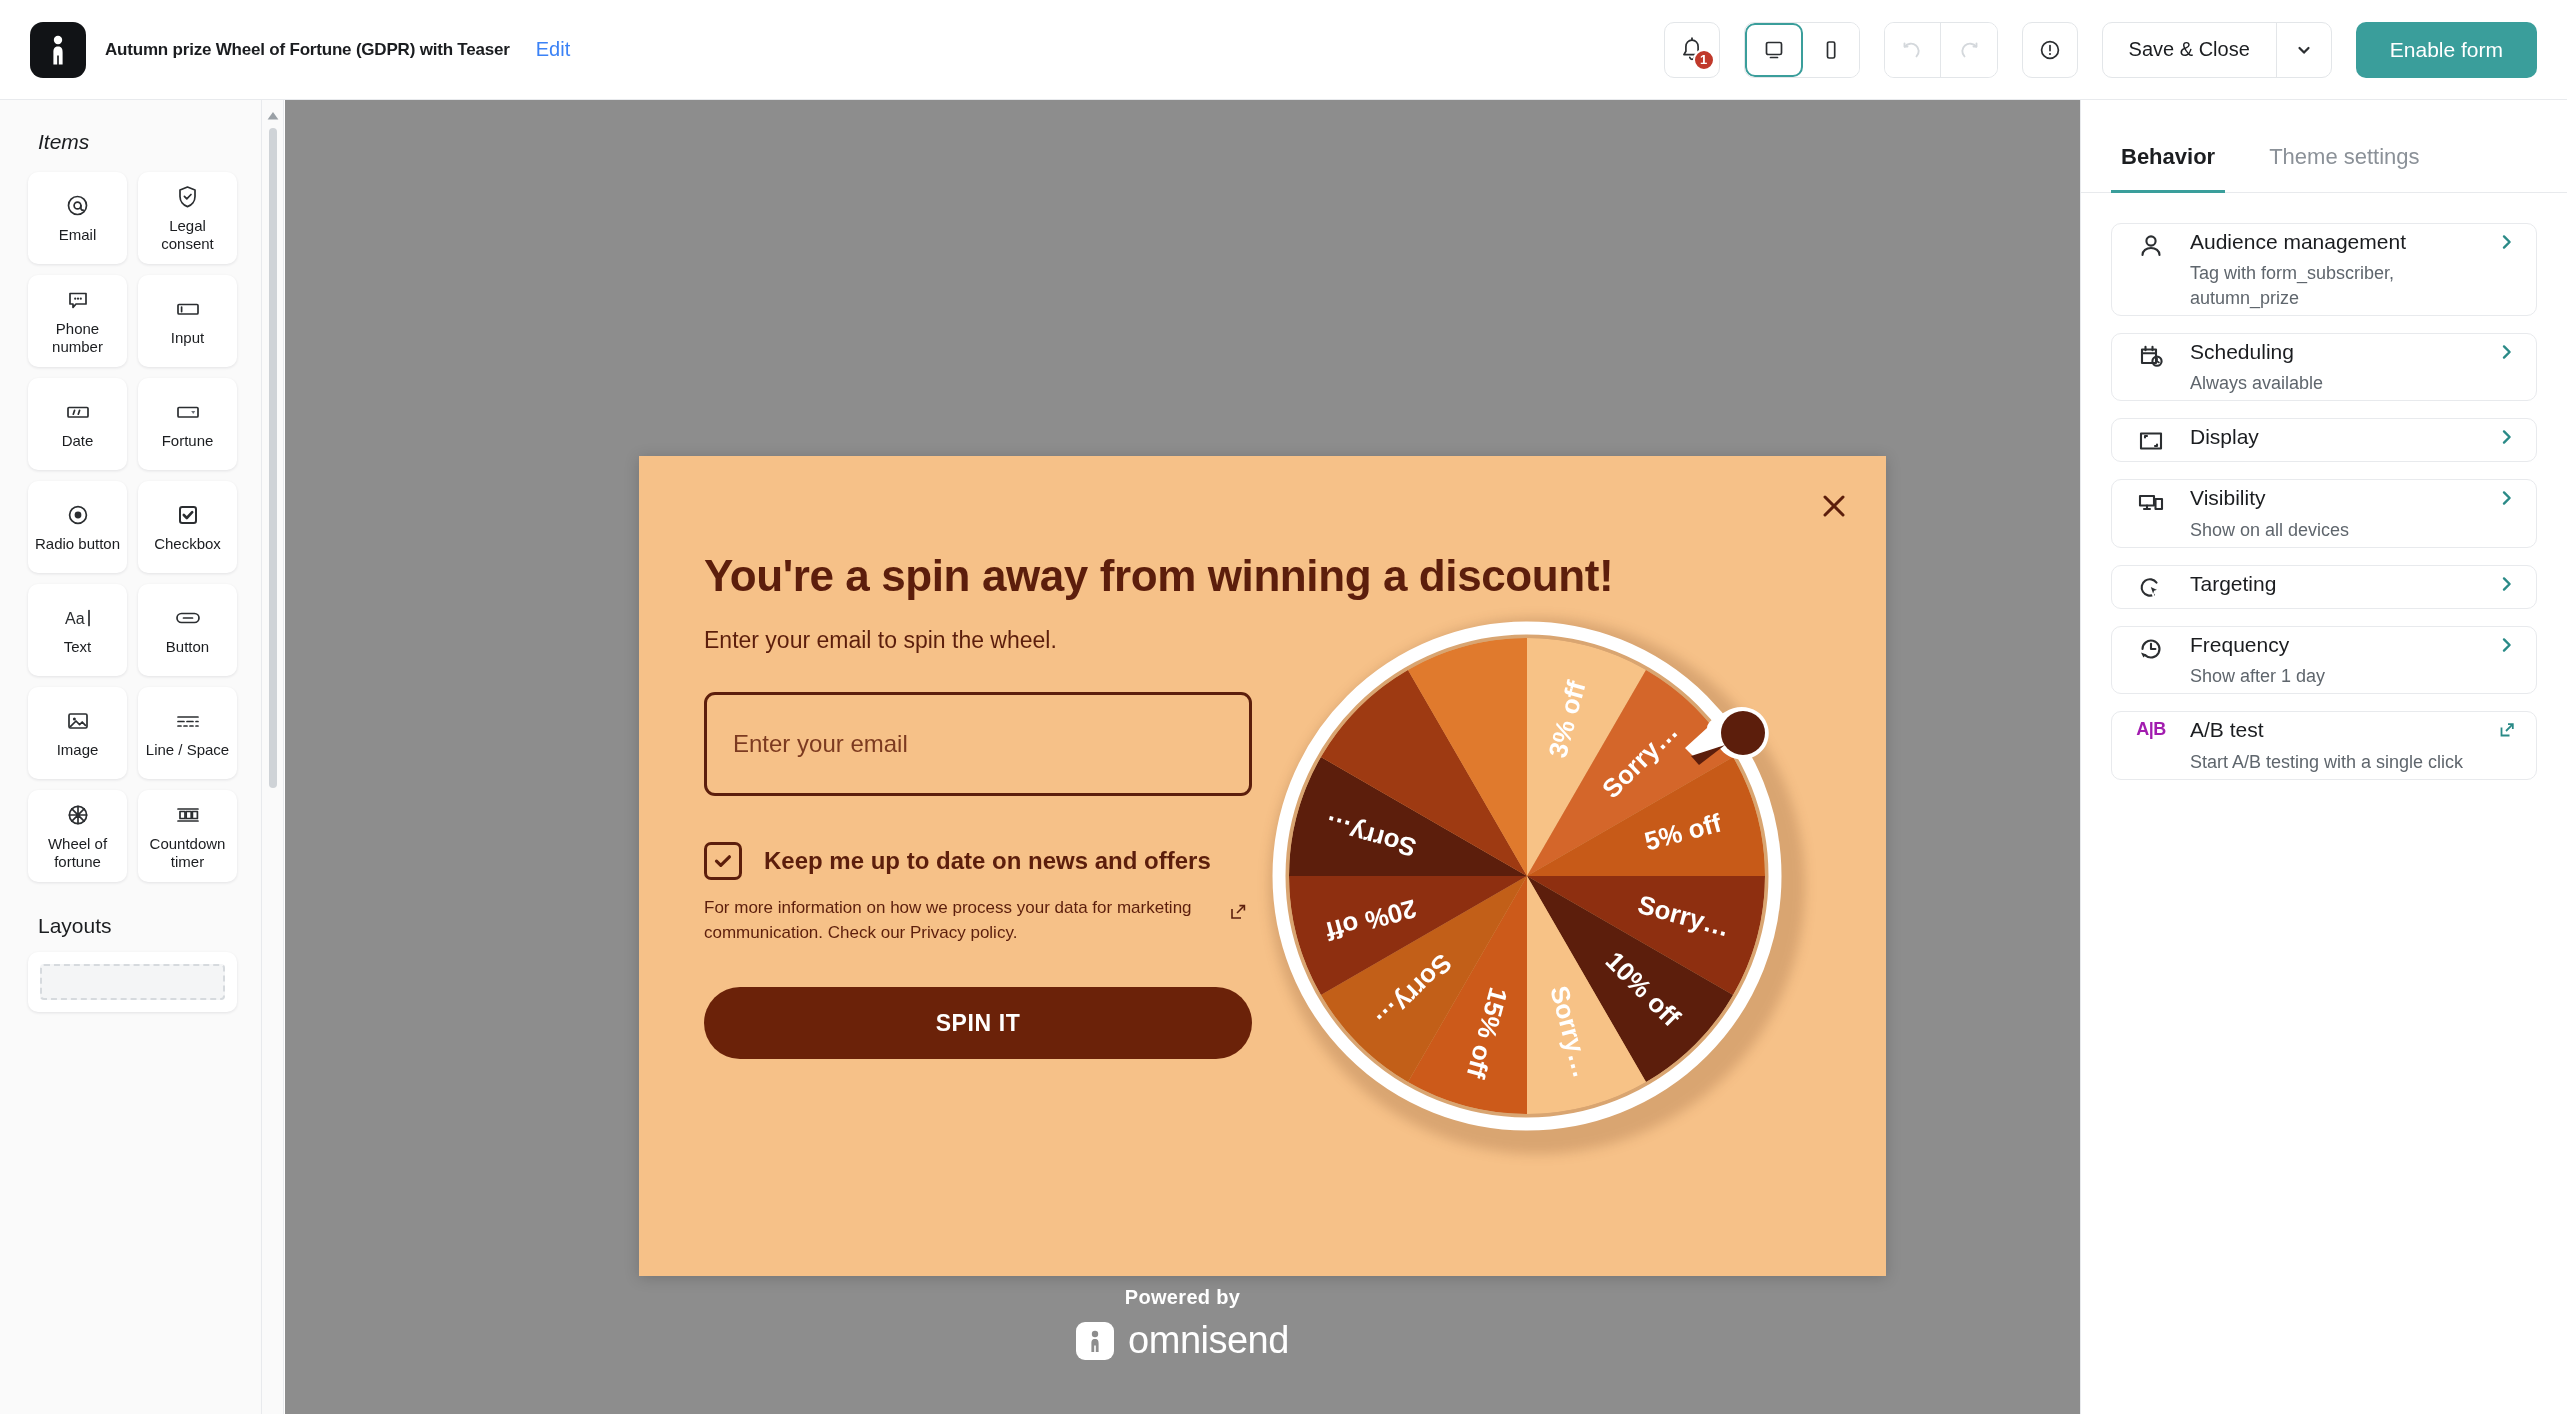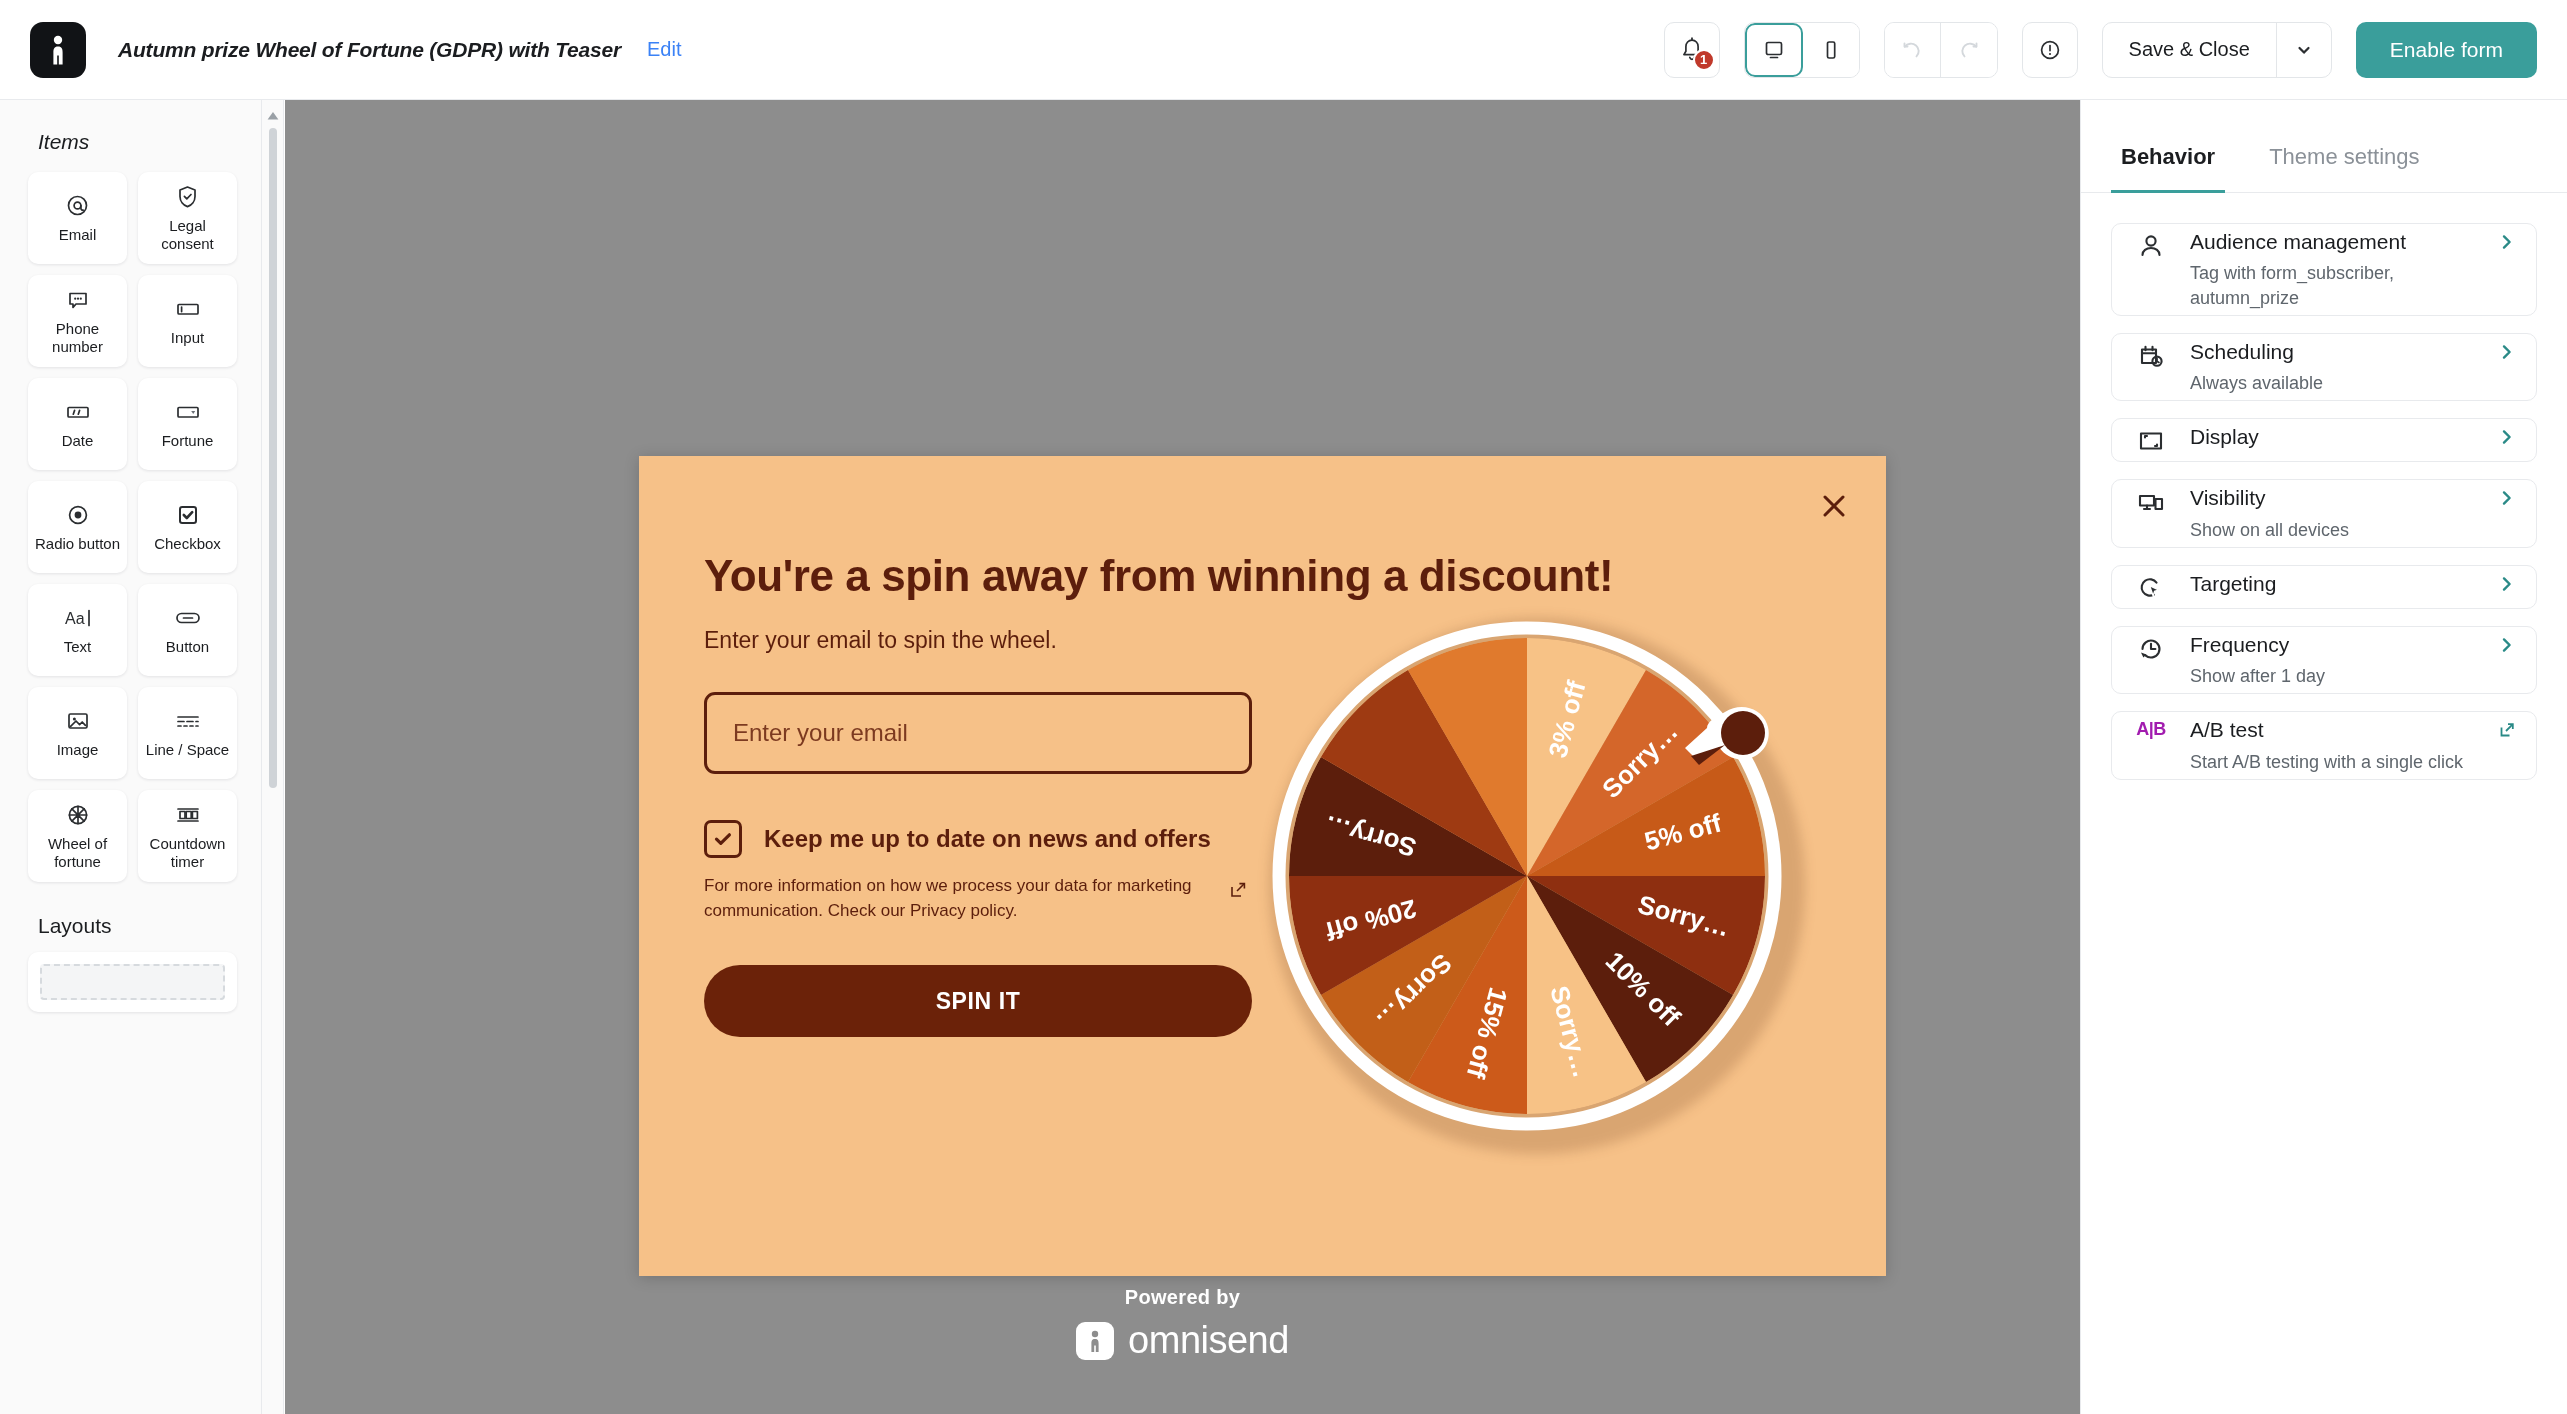--- a/index.html
+++ b/index.html
@@ -19,23 +19,23 @@
     border-bottom: 1px solid #e8eaed;
     display: flex; align-items: center;
   }
   .brand-logo {
     width: 56px; height: 56px; margin-left: 30px;
     background: #111316; border-radius: 13px;
     display: flex; align-items: center; justify-content: center;
   }
   .brand-logo svg { display: block; }
   .form-title {
-    margin-left: 32px;
-    font-size: 21px; font-weight: 700; color: #1b1d20;
-    letter-spacing: -0.2px; white-space: nowrap; font-style: italic;
+    margin-left: 19px;
+    font-size: 17px; font-weight: 700; color: #1b1d20;
+    letter-spacing: -0.2px; white-space: nowrap;
   }
   .edit-link {
     margin-left: 26px; font-size: 20px; color: #3b82f6;
     cursor: pointer; font-weight: 400;
   }
 
   .topbar-right {
     margin-left: auto; margin-right: 30px;
     display: flex; align-items: center; gap: 24px;
   }
@@ -154,21 +154,21 @@
   }
   .popup-head {
     font-size: 44px; font-weight: 700; color: #5c1e0c;
     line-height: 1.14; letter-spacing: -0.4px;
     white-space: nowrap;
   }
   .popup-sub {
     margin-top: 26px; font-size: 23px; color: #5c1e0c;
   }
   .email-input {
-    margin-top: 38px; width: 548px; height: 82px;
+    margin-top: 38px; width: 548px; height: 104px;
     border: 3px solid #5c1e0c; border-radius: 11px;
     background: transparent; color: #7c3a20;
     font-size: 24px; font-family: "Liberation Sans", sans-serif;
     padding: 0 26px; outline: none;
   }
   .email-input::placeholder { color: #7c3a20; opacity: 1; }
 
   .consent-row { margin-top: 46px; display: flex; align-items: center; gap: 22px; }
   .consent-box {
     width: 38px; height: 38px; border: 3px solid #5c1e0c; border-radius: 7px;

